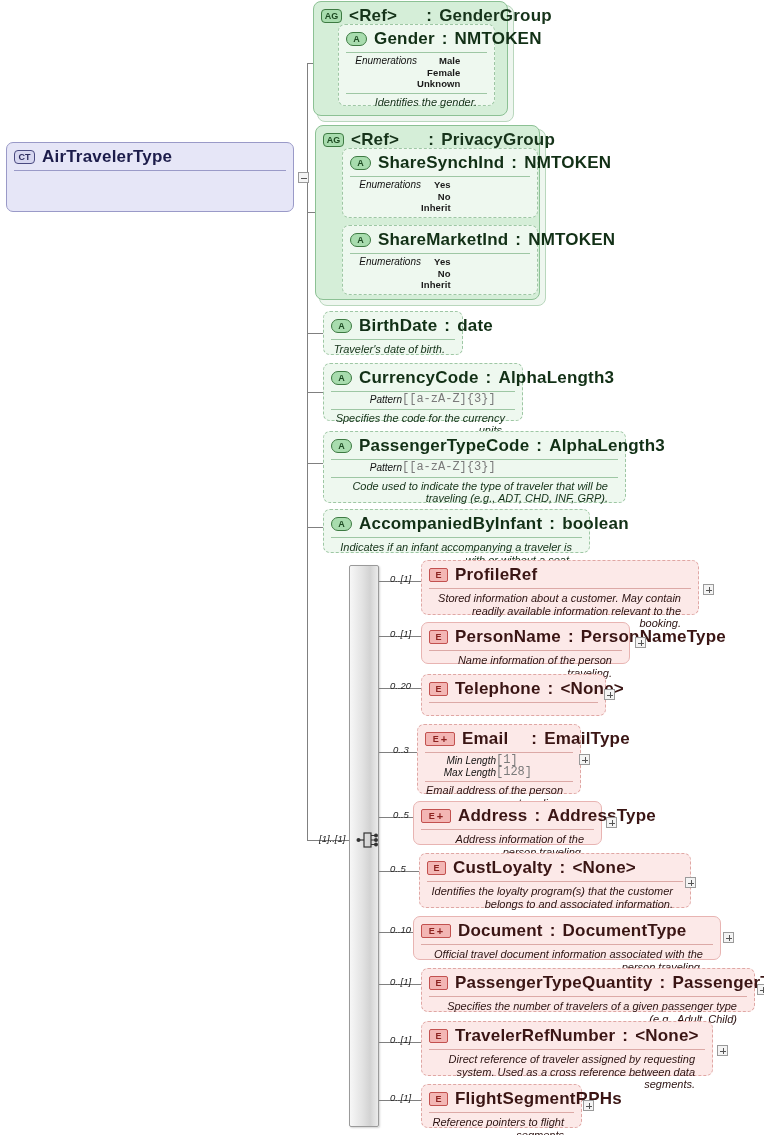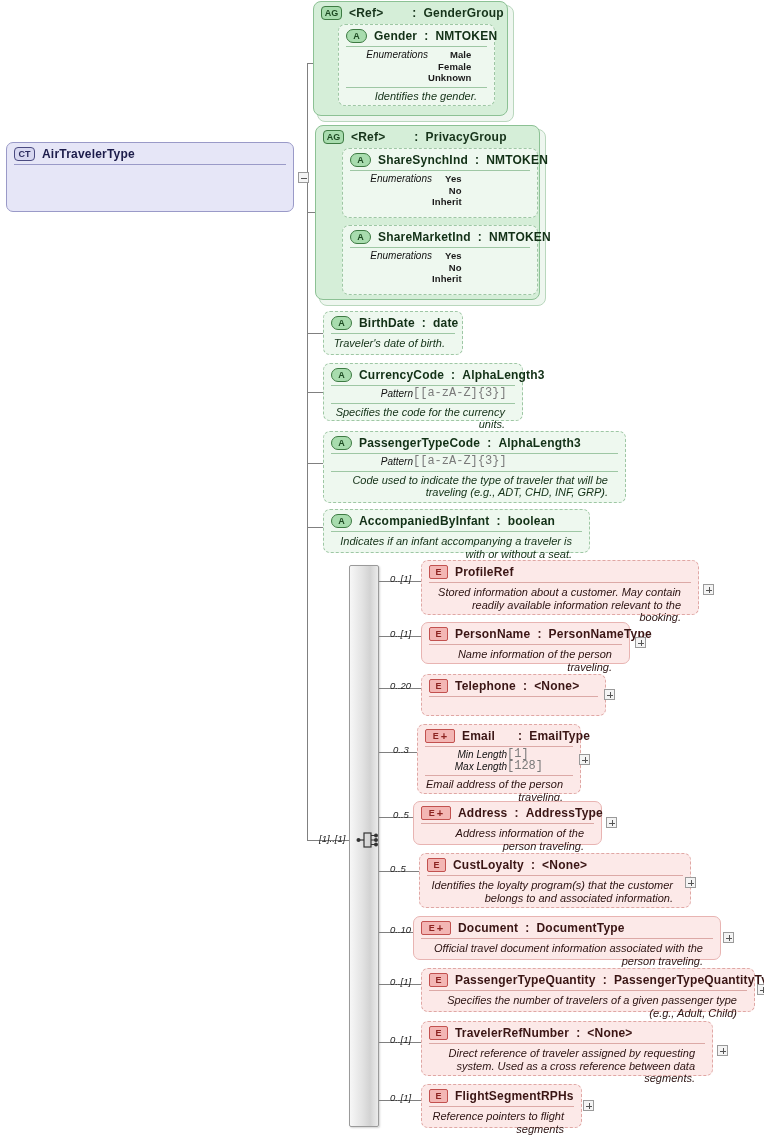--- a/index.html
+++ b/index.html
@@ -8,21 +8,21 @@
     background:#ffffff;
     font-family:"Liberation Sans", sans-serif;
     font-size:11px;color:#1a1a1a;
     overflow:hidden;
   }
   .abs{position:absolute;}
 
   
   .node{position:absolute;box-sizing:border-box;border-radius:7px;text-align:right;}
   .node .title{display:flex;align-items:center;gap:7px;padding:4px 8px 3px 7px;}
-  .node .tname{font-size:12px;font-weight:bold;letter-spacing:.2px;white-space:nowrap;}
+  .node .tname{font-size:17px;font-weight:bold;letter-spacing:.2px;white-space:nowrap;}
   .node .sep{height:1px;margin:0 7px;}
   .node .desc{font-style:italic;font-size:11px;line-height:12.6px;padding:3px 17px 5px 8px;}
 
   
   .badge{
     display:inline-flex;align-items:center;justify-content:center;
     font-size:9px;font-weight:bold;line-height:1;
     box-sizing:border-box;flex:0 0 auto;
   }
   .badge.ct{width:21px;height:14px;border:1.2px solid #4a4a80;border-radius:4px;
@@ -61,21 +61,21 @@
   .n-el .tname{color:#3a1514;}
   .n-el .sep{background:#dca9a6;}
   .n-el .desc{color:#2b1211;}
 
   
   .prow{display:flex;padding:0 8px;font-size:10px;line-height:11.5px;}
   .prow .plabel{font-style:italic;width:66px;flex:0 0 auto;color:#111;}
   .prow .pvals{font-weight:bold;font-size:9.5px;letter-spacing:.1px;}
   .prow .pvals div{line-height:11.5px;}
   .prow .pmono{font-family:"Liberation Mono",monospace;font-size:12px;color:#7a7a7a;}
-  .props{padding:2px 0 3px 15px;}
+  .props{padding:2px 0 3px 4px;}
 
   
   .card{position:absolute;font-style:italic;font-size:9.5px;color:#222;white-space:nowrap;}
 
   
   .ln{position:absolute;background:#808080;}
   .hln{height:1px;}
   .vln{width:1px;}
 
   

